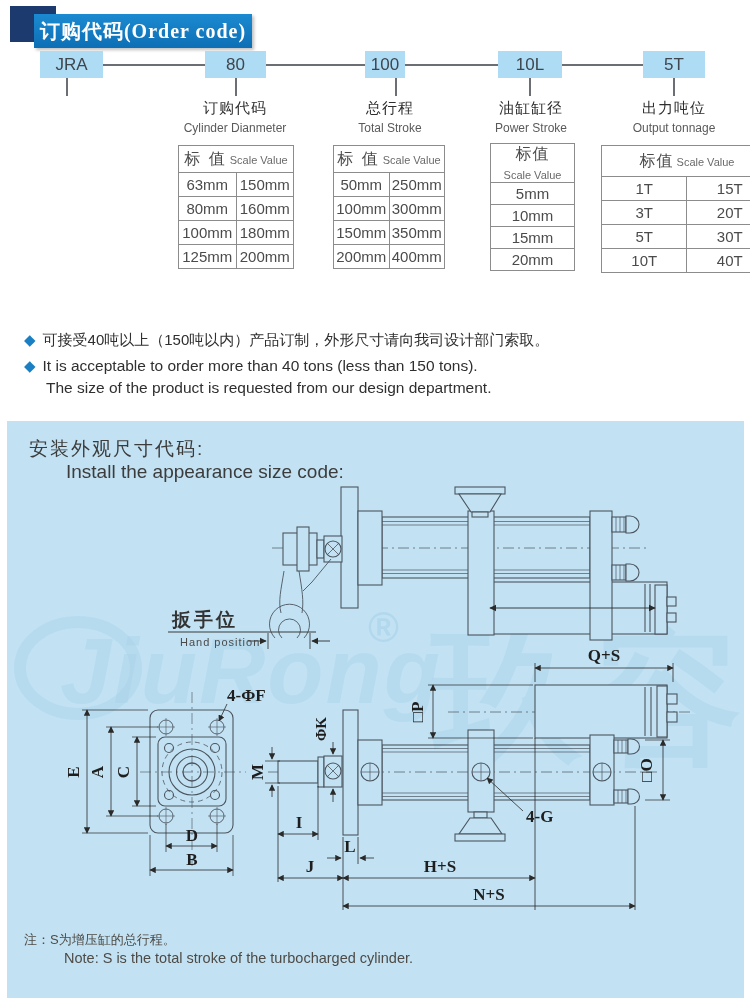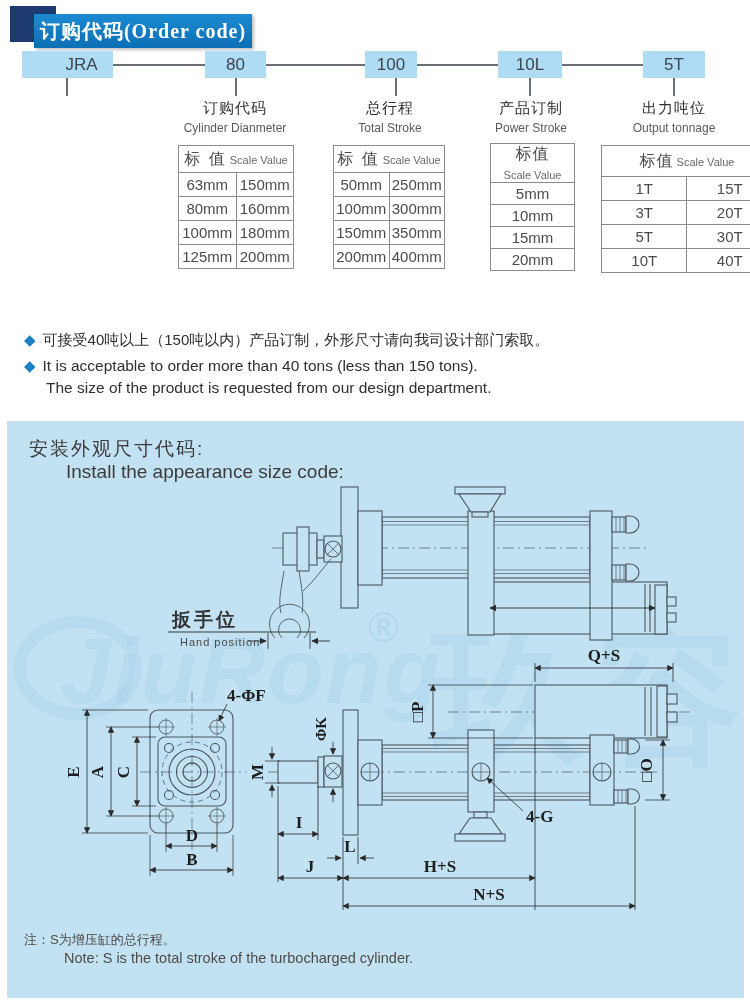--- a/index.html
+++ b/index.html
@@ -50,41 +50,41 @@
 </style>
 </head>
 <body>
 
 <div id="page">
 
   <div class="hdr-navy"></div>
   <div class="hdr-banner">订购代码(Order code)</div>
 
   <div class="code-line"></div>
-  <div class="code-box" style="left:22px;width:63px;padding-left:28px;">JRA</div>
+  <div class="code-box" style="left:40px;width:63px;">JRA</div>
   <div class="code-box" style="left:205px;width:61px;">80</div>
-  <div class="code-box" style="left:365px;width:52px;">100</div>
+  <div class="code-box" style="left:365px;width:40px;">100</div>
   <div class="code-box" style="left:498px;width:64px;">10L</div>
   <div class="code-box" style="left:643px;width:62px;">5T</div>
   <div class="tick" style="left:66px;"></div>
   <div class="tick" style="left:235px;"></div>
   <div class="tick" style="left:395px;"></div>
   <div class="tick" style="left:529px;"></div>
   <div class="tick" style="left:673px;"></div>
 
   <div class="seg-label" style="left:235px;">
     <div class="seg-zh">订购代码</div>
     <div class="seg-en">Cylinder Dianmeter</div>
   </div>
   <div class="seg-label" style="left:390px;">
     <div class="seg-zh">总行程</div>
     <div class="seg-en">Total Stroke</div>
   </div>
   <div class="seg-label" style="left:531px;">
-    <div class="seg-zh">产品订制</div>
+    <div class="seg-zh">油缸缸径</div>
     <div class="seg-en">Power Stroke</div>
   </div>
   <div class="seg-label" style="left:674px;">
     <div class="seg-zh">出力吨位</div>
     <div class="seg-en">Output tonnage</div>
   </div>
 
   <table class="vals" style="left:178px;top:145px;width:116px;">
     <tbody>
         <tr>

